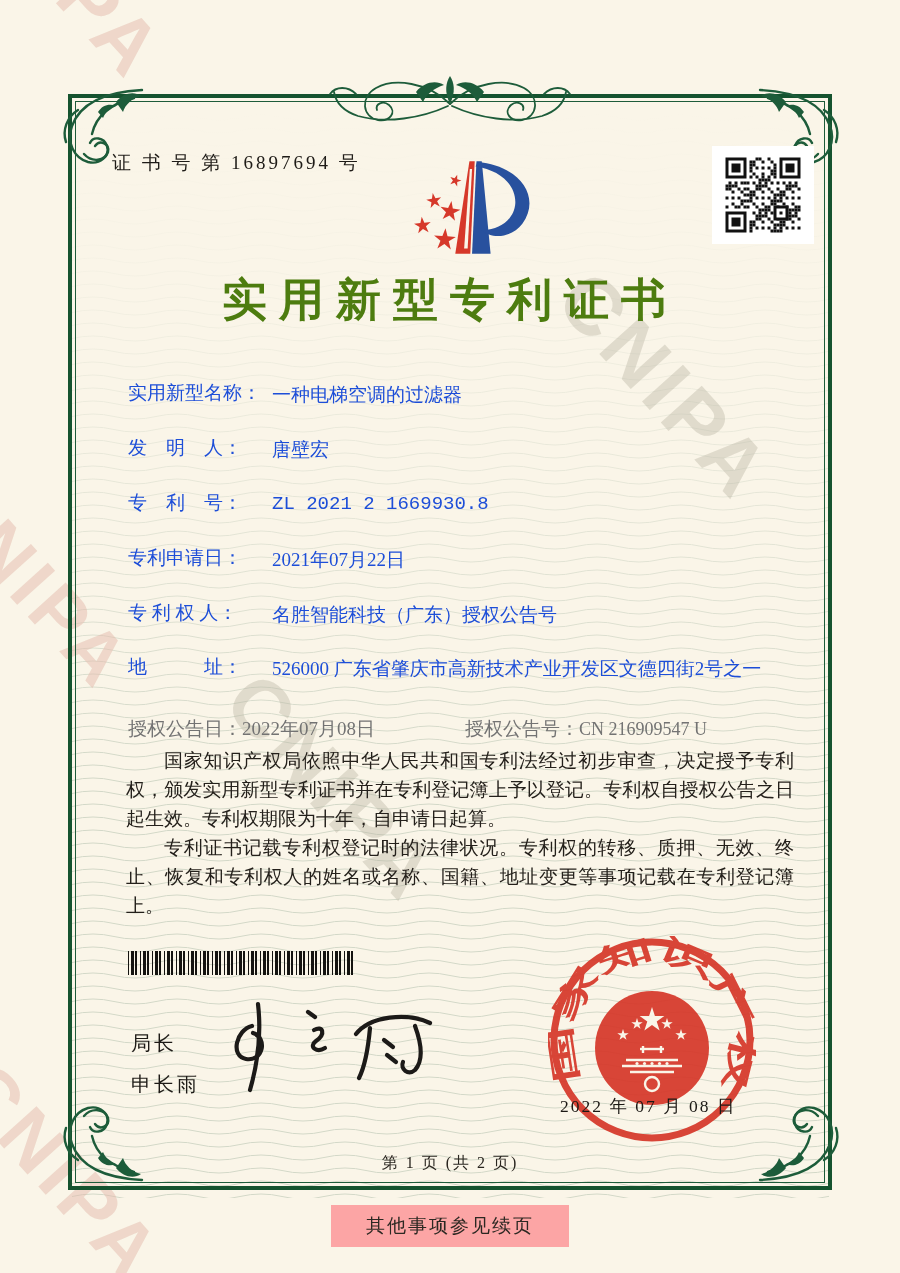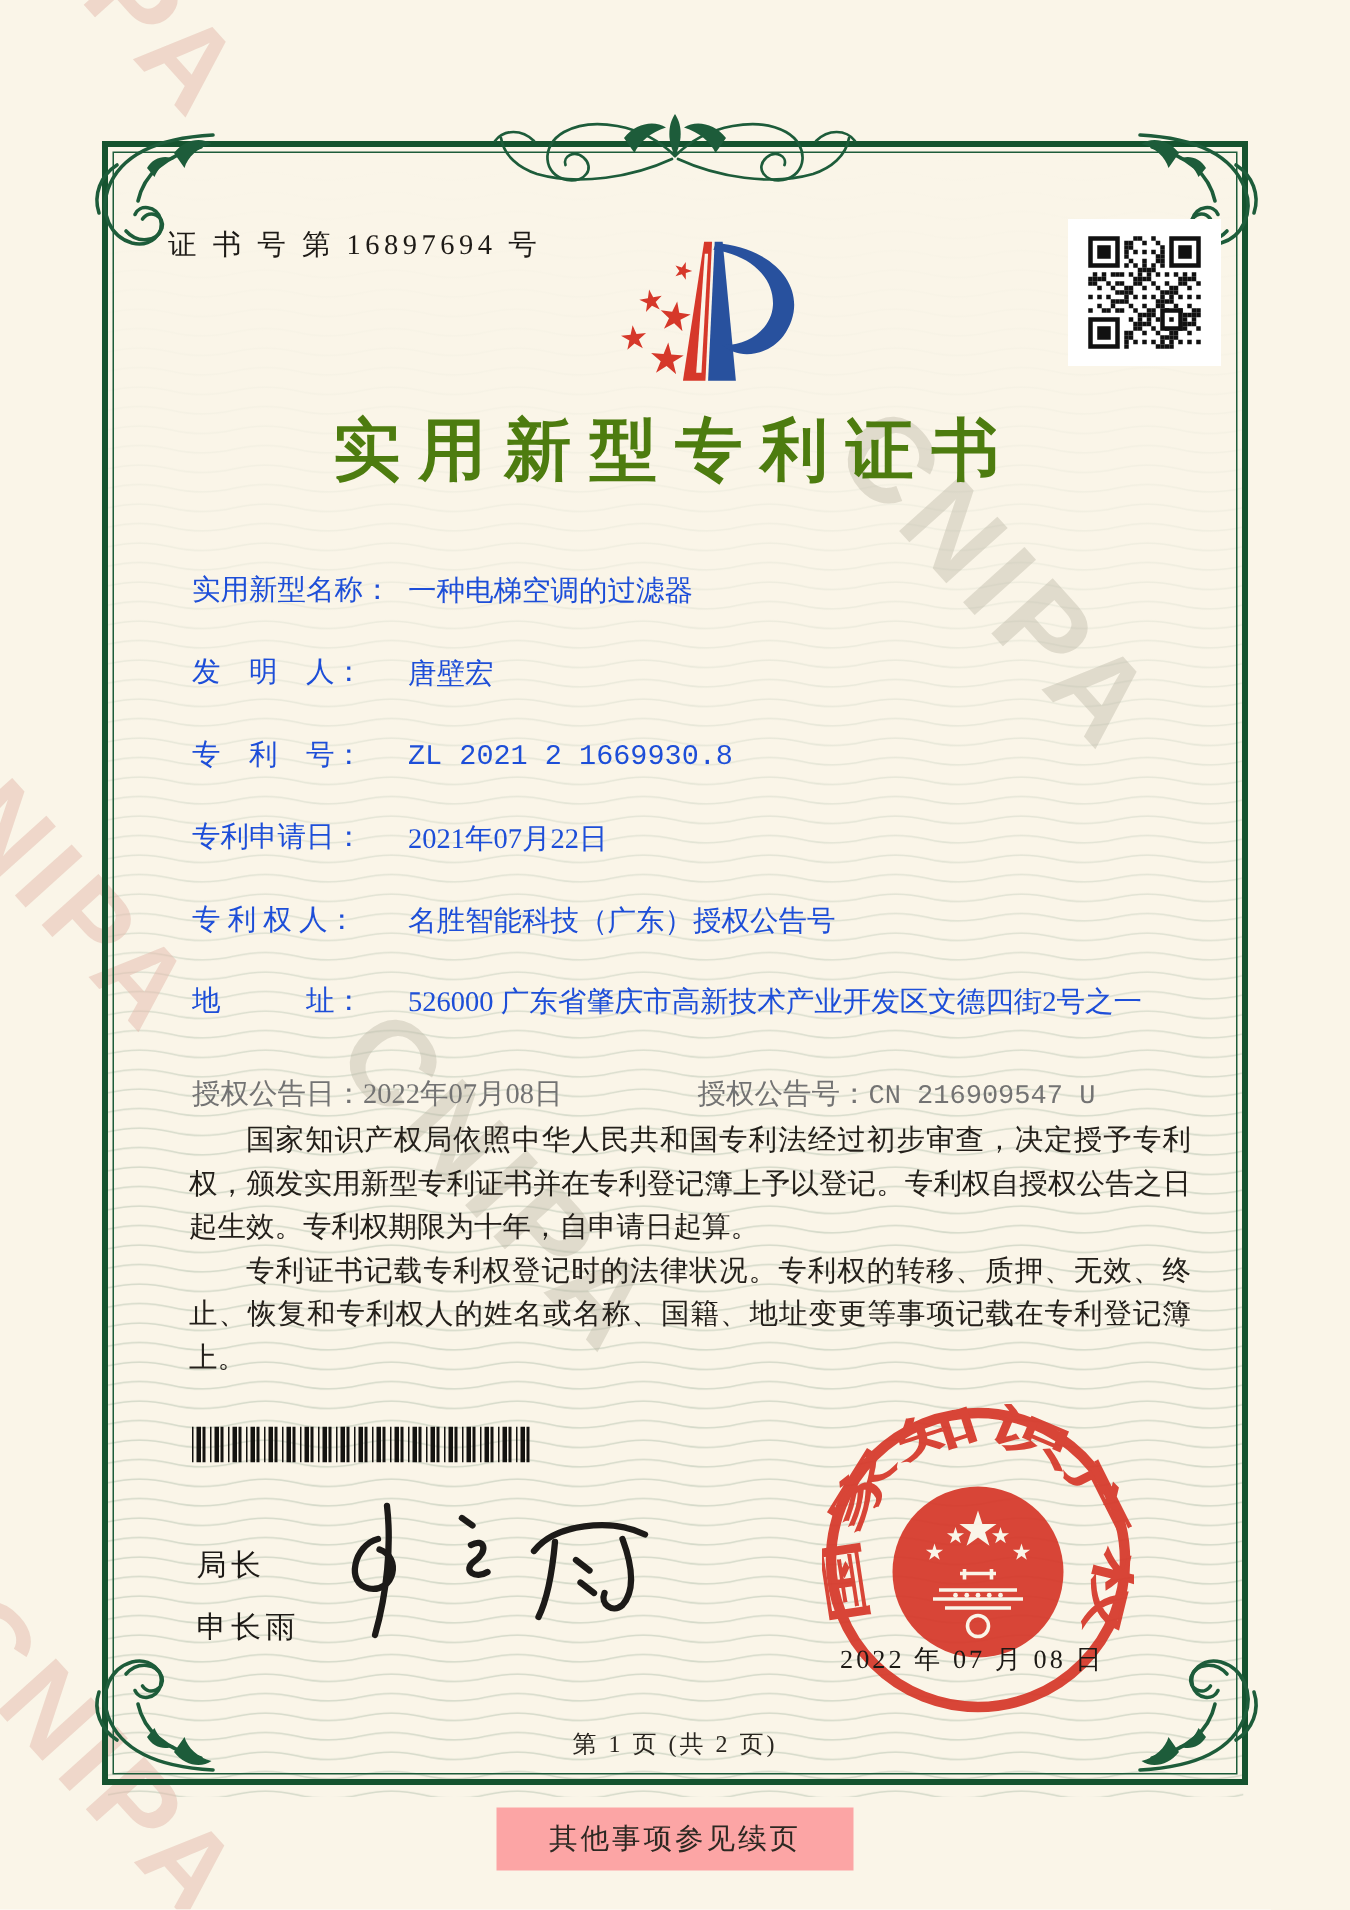--- a/index.html
+++ b/index.html
@@ -43,21 +43,21 @@
   .title{position:absolute;left:0;right:0;top:270px;text-align:center;font-size:45px;font-weight:bold;
     letter-spacing:12px;color:#4d7c0f;z-index:3;}
 
   
   .field{position:absolute;left:128px;width:664px;font-size:19px;color:#1d4ed8;z-index:3;}
   .field .lab{display:inline-block;width:134px;vertical-align:top;}
   .field .val{display:inline-block;width:508px;vertical-align:top;margin-left:10px;line-height:1.55;}
   .f1{top:380px;} .f2{top:435px;} .f3{top:490px;font-family:Liberation Mono, monospace;} .f4{top:545px;} .f5{top:600px;} .f6{top:654px;}
   .grant-row{position:absolute;top:716px;left:128px;width:664px;font-size:19px;color:#737373;z-index:3;}
   .grant-no{position:absolute;left:337px;top:0;}
-  .mono{font-family:Liberation Mono, monospace;font-size:18px;margin-top:24px;}
+  .mono{font-family:Liberation Serif, serif;font-size:18px;margin-top:24px;}
 
   
   .body-text{position:absolute;left:126px;top:746px;width:668px;font-size:19px;line-height:29px;
     color:#24201b;text-align:justify;z-index:3;}
   .body-text p{margin:0;text-indent:2em;}
 
   .barcode{position:absolute;left:128px;top:951px;z-index:3;}
 
   
   .director-label{position:absolute;left:131px;top:1030px;font-size:20px;letter-spacing:3px;color:#1d1a16;z-index:3;font-family:Liberation Serif, serif;}

